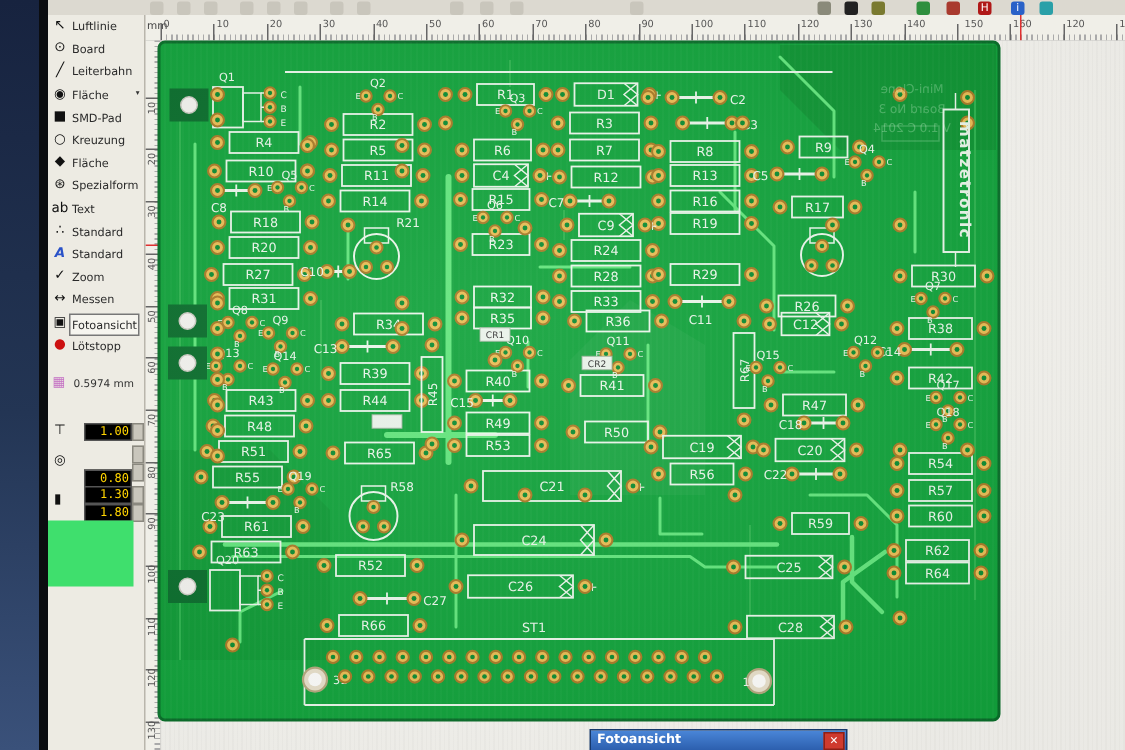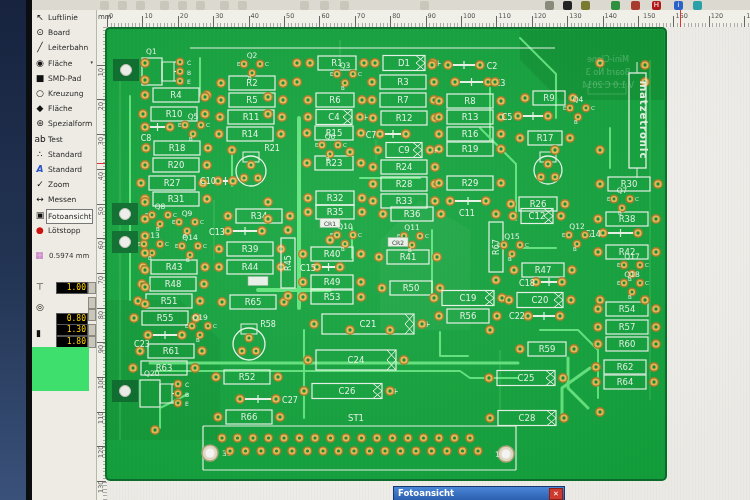--- a/index.html
+++ b/index.html
@@ -1346,21 +1346,21 @@
       <div class="tool" style="top: 91.2px;">
         <span class="ticn" style="">◆</span>
         <span class="tlabel">Fläche</span>
       </div>
       <div class="tool" style="top: 106.4px;">
         <span class="ticn" style="">⊛</span>
         <span class="tlabel">Spezialform</span>
       </div>
       <div class="tool" style="top: 121.6px;">
         <span class="ticn" style="">ab</span>
-        <span class="tlabel">Test</span>
+        <span class="tlabel">Text</span>
       </div>
       <div class="tool" style="top: 136.8px;">
         <span class="ticn" style="">∴</span>
         <span class="tlabel">Standard</span>
       </div>
       <div class="tool" style="top: 152px;">
         <span class="ticn" style="color: rgb(42, 82, 200); font-weight: bold; font-style: italic;">A</span>
         <span class="tlabel">Standard</span>
       </div>
       <div class="tool" style="top: 167.2px;">

